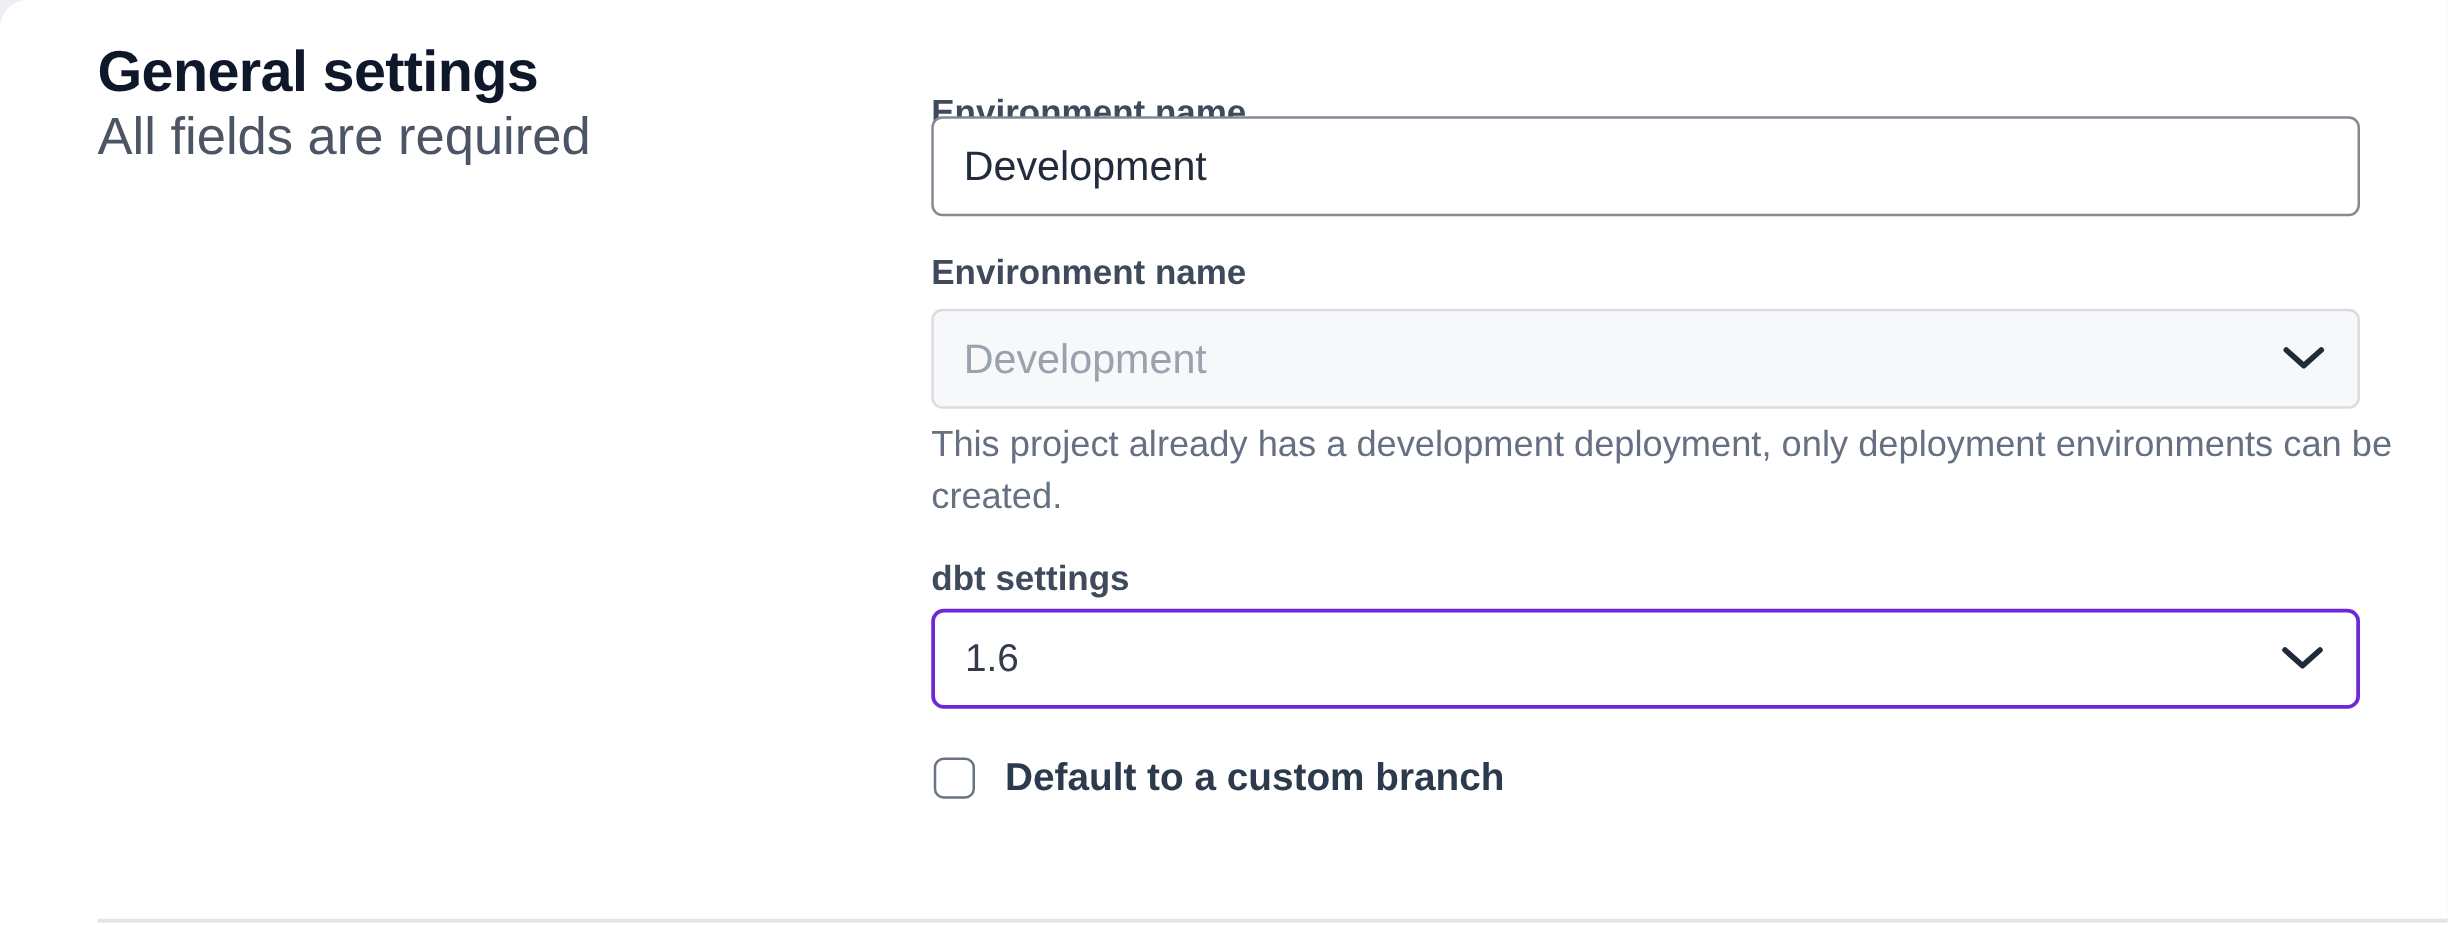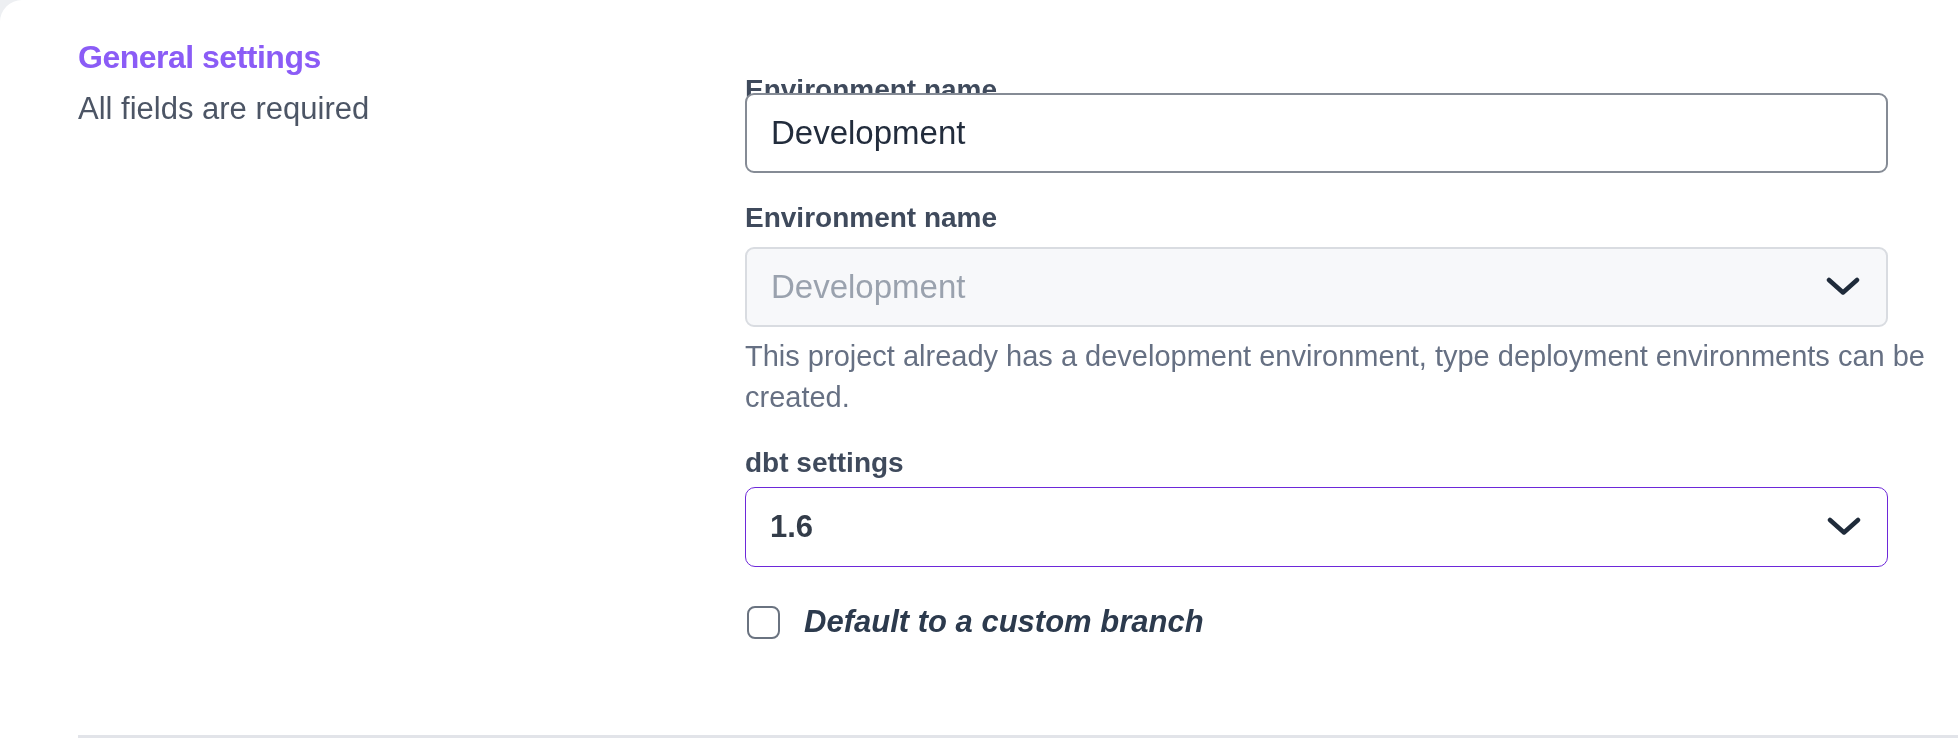--- a/index.html
+++ b/index.html
@@ -20,29 +20,29 @@
   }
 
   
   .left-col {
     position: absolute;
     left: 78px;
     top: 30px;
     width: 560px;
   }
   .page-title {
-    font-size: 32px;
+    font-size: 46px;
     font-weight: 700;
-    color: #8b5cf6;
+    color: #0f172a;
     line-height: 54px;
     letter-spacing: -0.5px;
   }
   .page-subtitle {
     margin-top: 6px;
-    font-size: 31px;
+    font-size: 42px;
     font-weight: 400;
     color: #4c5565;
     line-height: 38px;
   }
 
   
   .form-col {
     position: absolute;
     left: 745px;
     top: 0;
@@ -96,23 +96,22 @@
     border: 2px solid #d9dce1;
     cursor: not-allowed;
   }
   .select-env-type .select-value {
     font-size: 33px;
     color: #9aa2ae;
   }
   .select-dbt-version {
     top: 487px;
     background: #ffffff;
-    border: 1px solid #6d28d9;
+    border: 3px solid #6d28d9;
     border-radius: 10px;
-    font-weight: bold;
   }
   .select-dbt-version .select-value {
     font-size: 31px;
     color: #333c49;
   }
   .chevron { flex: 0 0 auto; display: block; }
 
   .help-text {
     position: absolute;
     left: 0;
@@ -123,21 +122,20 @@
     color: #667083;
   }
 
   .checkbox-row {
     position: absolute;
     left: 2px;
     top: 604px;
     display: flex;
     align-items: center;
     cursor: pointer;
-    font-style: italic;
   }
   .checkbox {
     width: 33px;
     height: 33px;
     border: 2.5px solid #6a7380;
     border-radius: 8px;
     background: #ffffff;
     flex: 0 0 auto;
   }
   .checkbox-label {
@@ -172,21 +170,21 @@
     <label class="field-label label-env-name">Environment name</label>
     <input class="text-input" type="text" value="Development" style="">
 
     <label class="field-label label-env-type">Environment name</label>
     <div class="select-box select-env-type" aria-disabled="true">
       <span class="select-value">Development</span>
       <svg class="chevron" width="34" height="20" viewBox="0 0 34 20">
         <polyline points="3,3 17,15.5 31,3" fill="none" stroke="#1f2b3a" stroke-width="4.5" stroke-linecap="round" stroke-linejoin="round"></polyline>
       </svg>
     </div>
-    <div class="help-text">This project already has a development environment, type deployment environments can be created.</div>
+    <div class="help-text">This project already has a development deployment, only deployment environments can be created.</div>
 
     <label class="field-label label-dbt-version">dbt settings</label>
     <div class="select-box select-dbt-version">
       <span class="select-value">1.6</span>
       <svg class="chevron" width="34" height="20" viewBox="0 0 34 20">
         <polyline points="3,3 17,15.5 31,3" fill="none" stroke="#1f2b3a" stroke-width="4.5" stroke-linecap="round" stroke-linejoin="round"></polyline>
       </svg>
     </div>
 
     <div class="checkbox-row">

